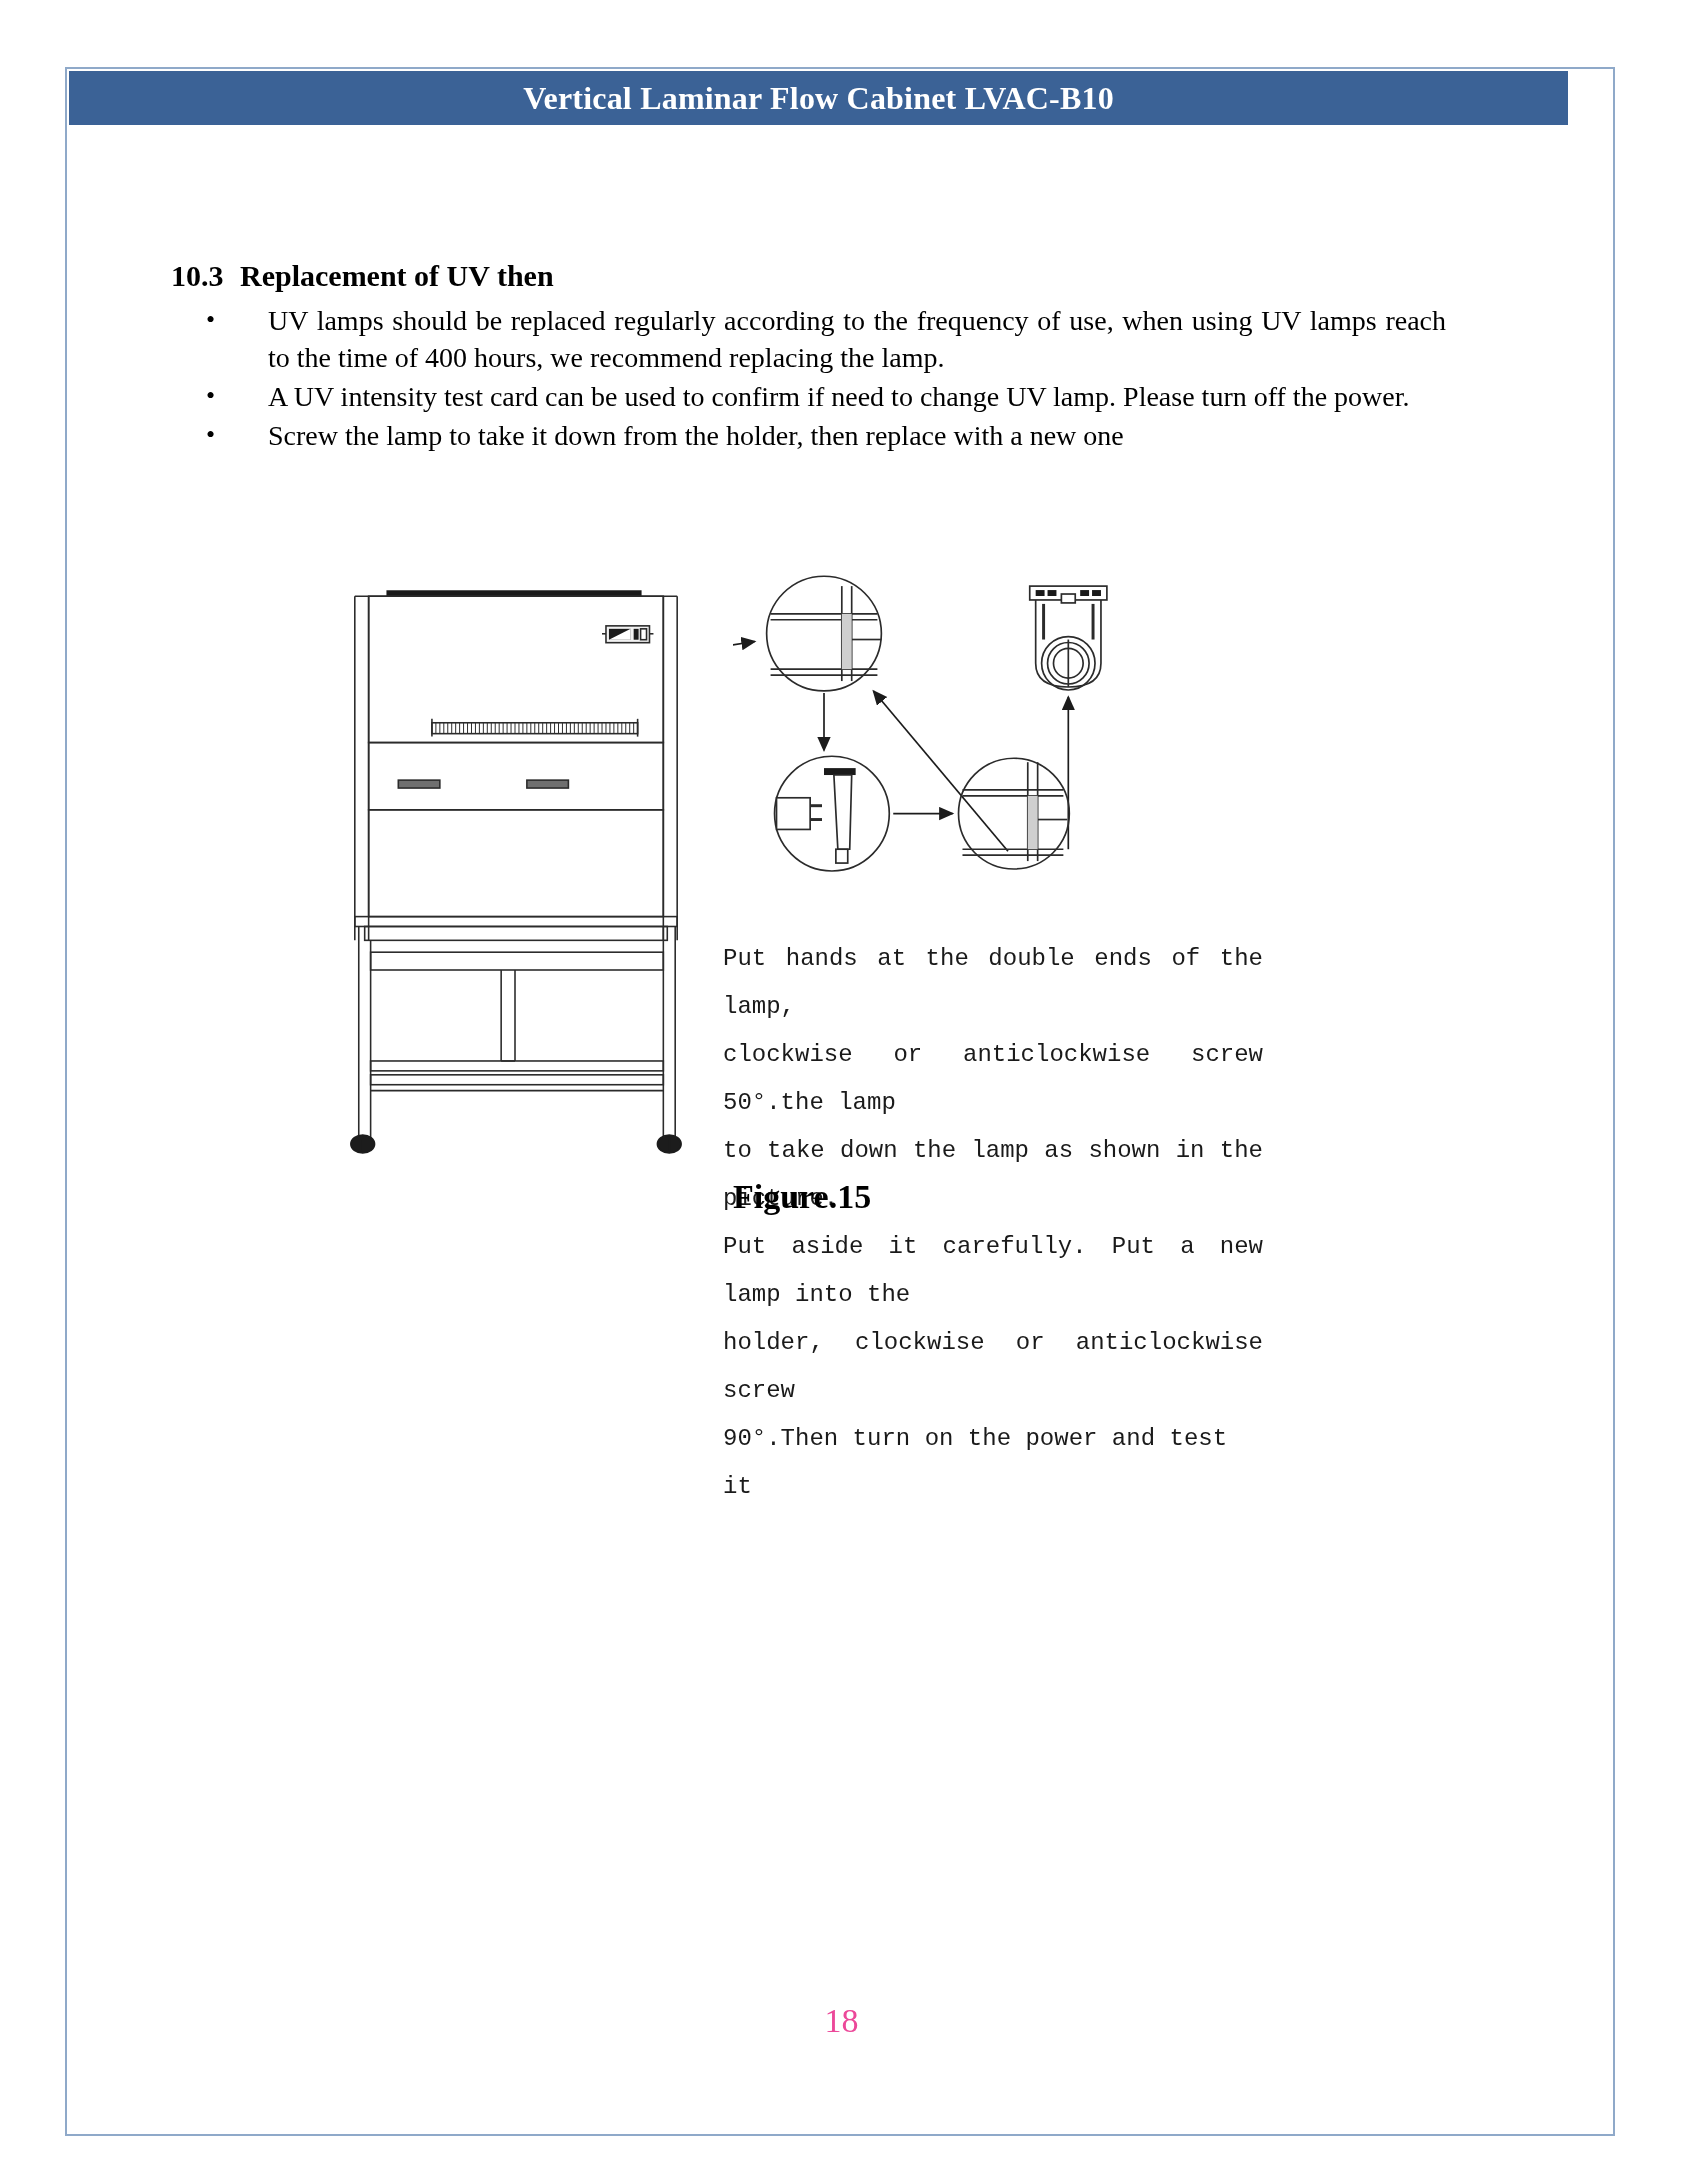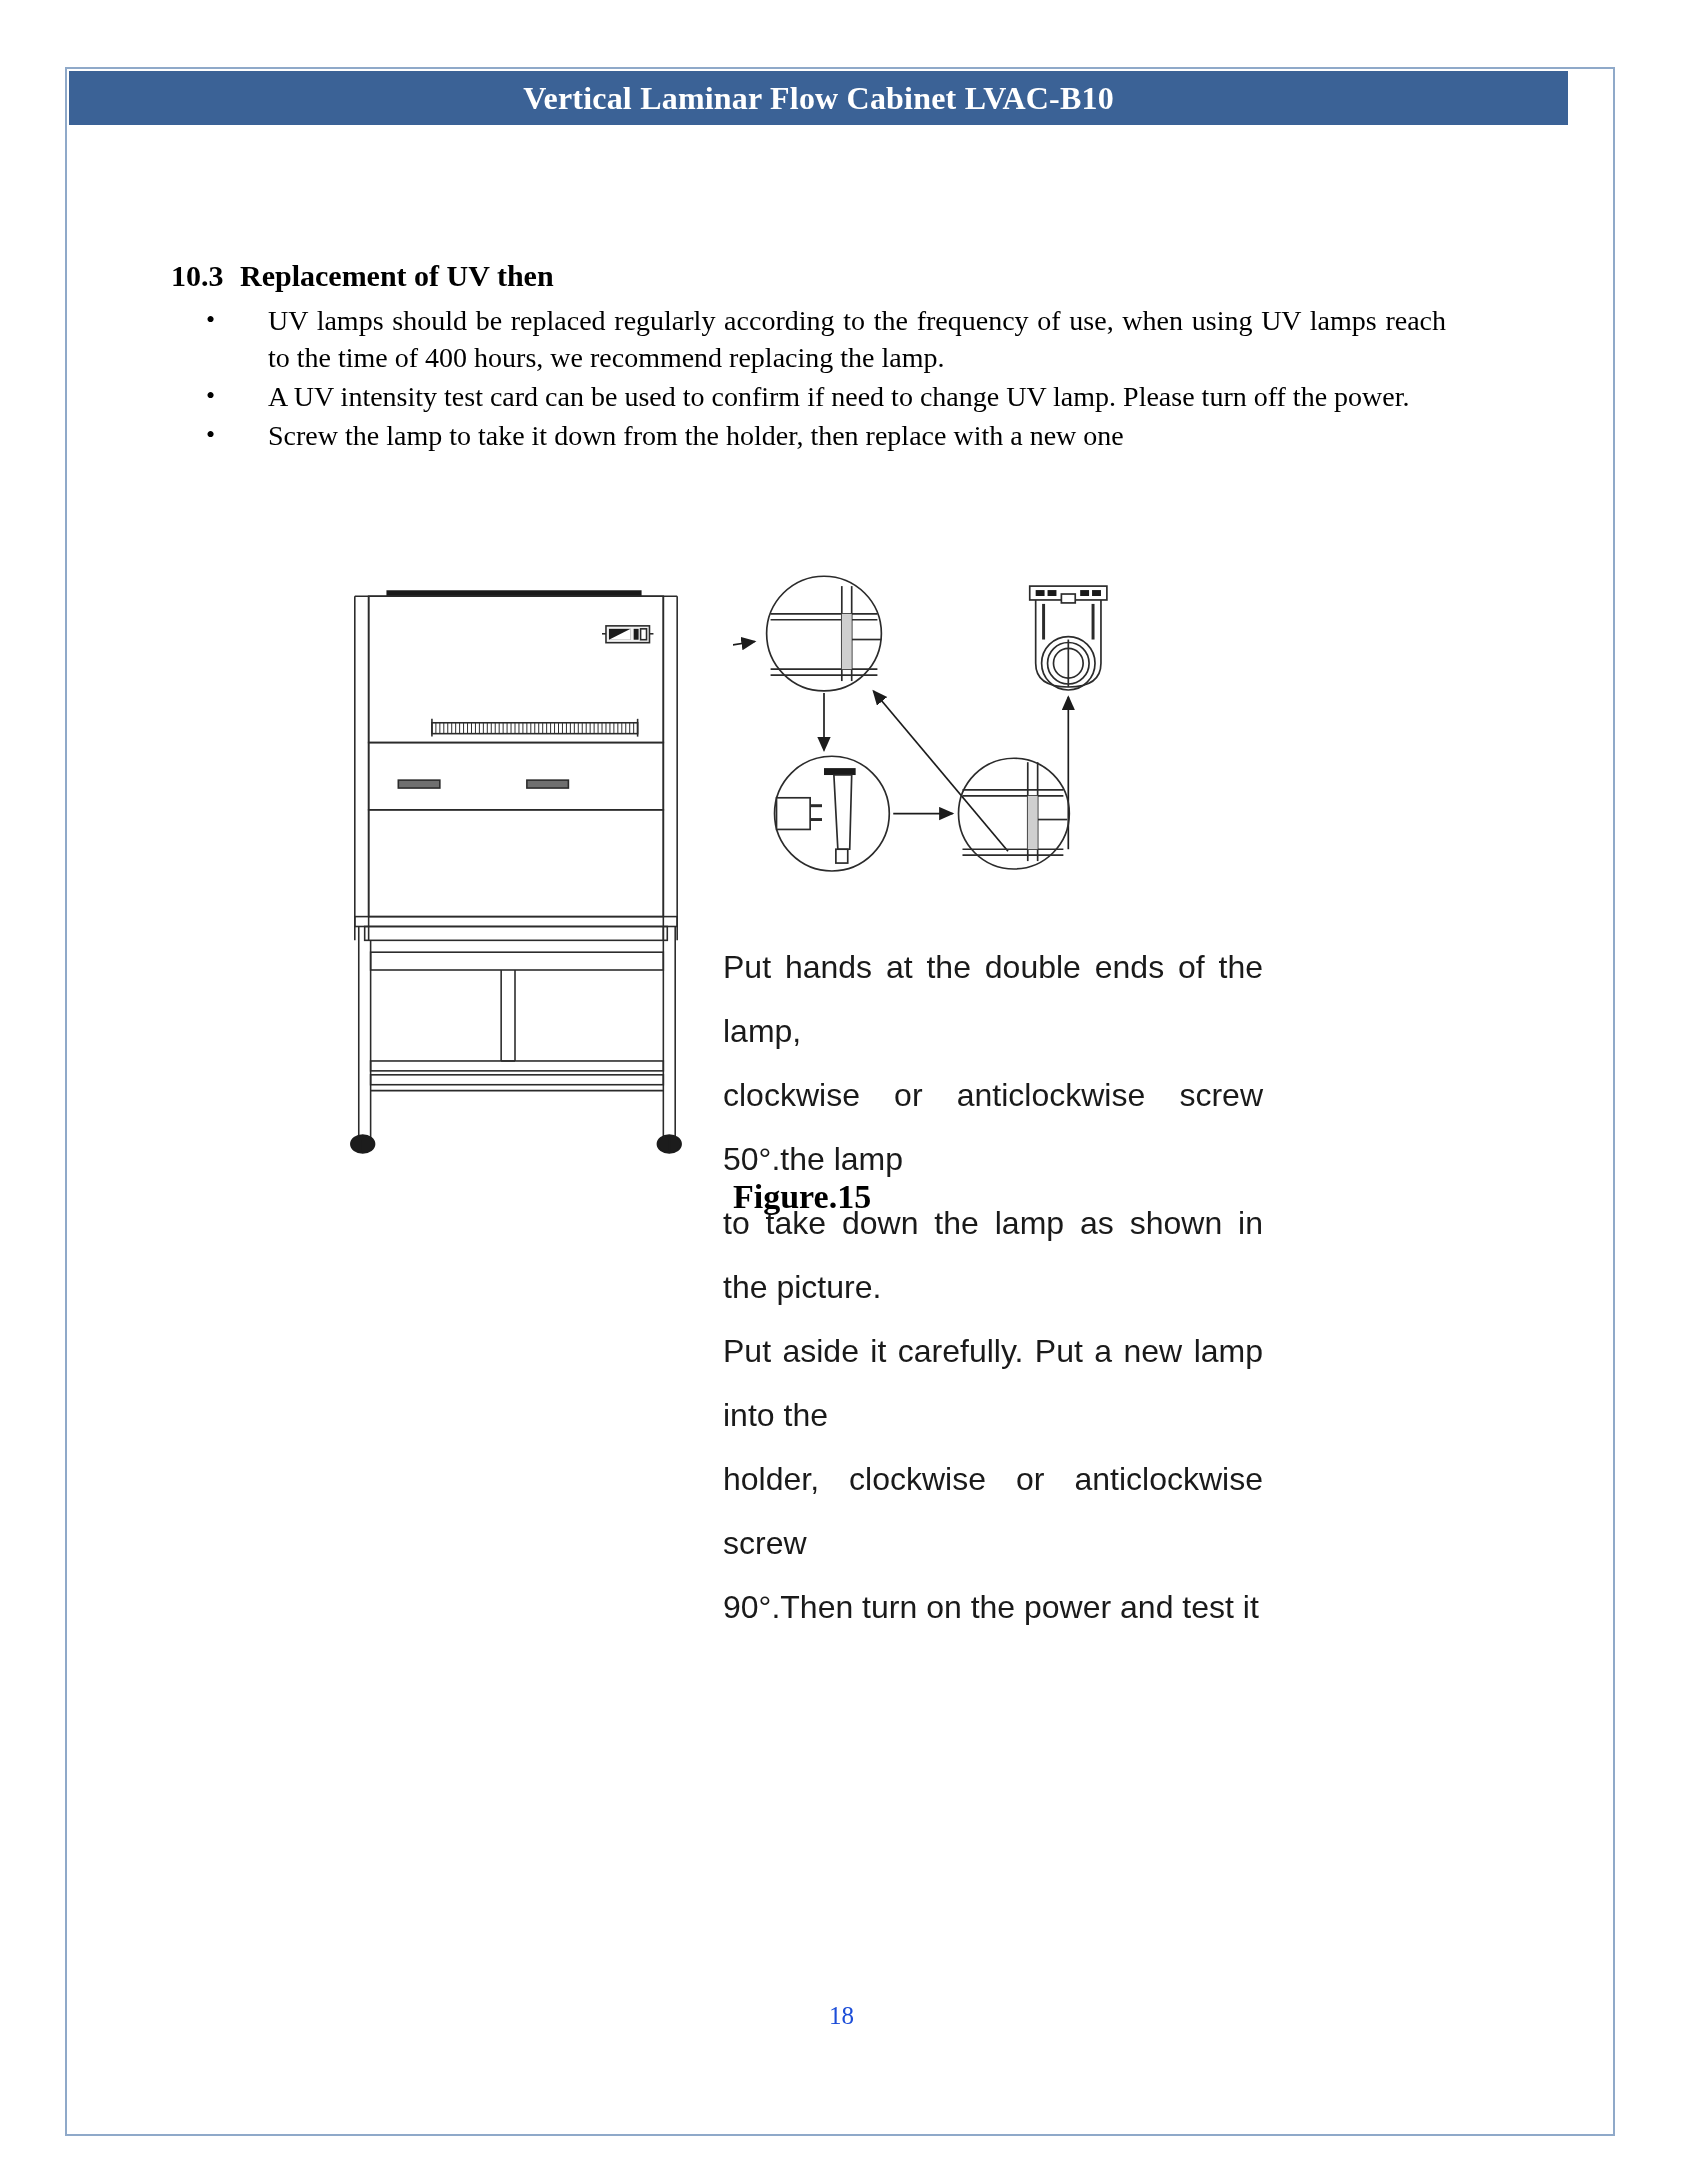--- a/index.html
+++ b/index.html
@@ -125,22 +125,22 @@
     position: absolute;
     left: 594px;
     top: 0px;
   }
 
   #figure-text {
     position: absolute;
     left: 584px;
     top: 371px;
     width: 540px;
-    font-family: Liberation Sans, sans-serif;
-    font-size: 32px;
+    font-family: Liberation Mono, monospace;
+    font-size: 24px;
     line-height: 2.0;
     color: #1a1a1a;
     text-align: justify;
     text-justify: inter-word;
   }
   #figure-text .lastline {
     text-align: left;
   }
 
   #figure-caption {
@@ -153,22 +153,22 @@
     font-family: "Liberation Serif", "DejaVu Serif", serif;
   }
 
   
   #page-number {
     position: absolute;
     left: 0;
     top: 2002px;
     width: 1683px;
     text-align: center;
-    font-size: 25px;
-    color: #1d4ed8;
+    font-size: 34px;
+    color: #ec4899;
     font-family: "Liberation Serif", "DejaVu Serif", serif;
   }
 </style>
 </head>
 <body>
 
 <div id="page-border"></div>
 <div id="page-border-inner"></div>
 
 <div id="header-bar">

